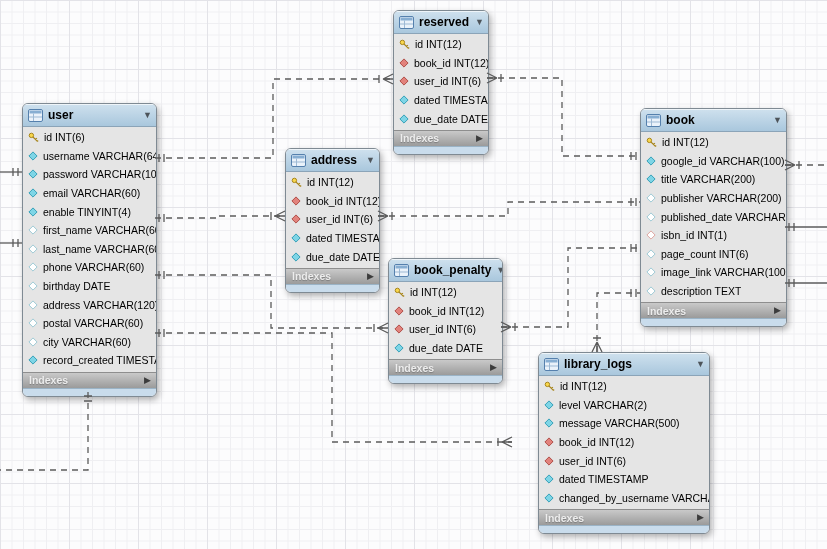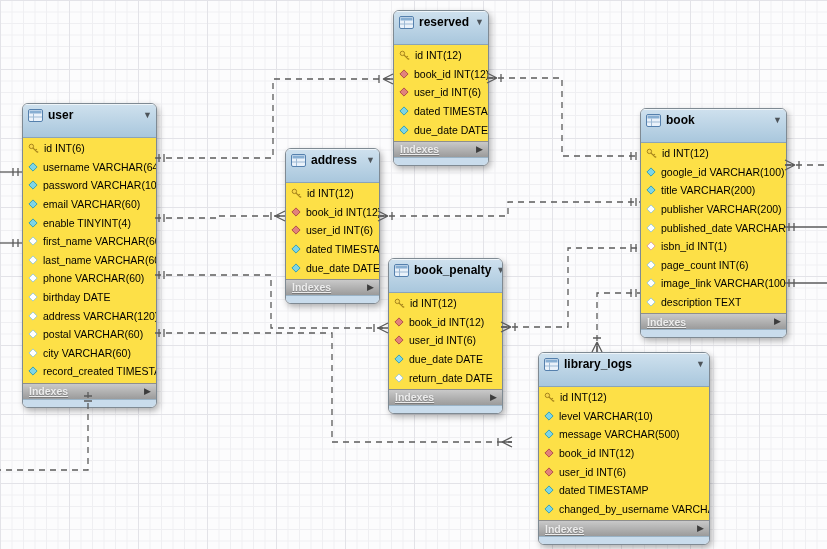--- a/index.html
+++ b/index.html
@@ -12,37 +12,37 @@
       linear-gradient(to right, #efeff2 1px, transparent 1px),
       linear-gradient(to bottom, #efeff2 1px, transparent 1px);
     background-size:69px 69px, 69px 69px, 11.5px 11.5px, 11.5px 11.5px;
     font-family:"Liberation Sans","DejaVu Sans",sans-serif;
   }
   .table{
     position:absolute;border:1px solid #7f8a93;border-radius:6px;overflow:hidden;
     background:#fff;box-shadow:2px 3px 6px rgba(0,0,0,0.30);
   }
   .hdr{
-    height:22px;display:flex;align-items:center;gap:5px;padding:0 4px 11px 5px;
+    height:22px;display:flex;align-items:center;gap:5px;padding:0 4px 0 5px;
     background:linear-gradient(to bottom,#cfe1ee,#a9c7dd);
     border-bottom:1px solid #8ba4b8;
     box-shadow:inset 0 1px 0 rgba(255,255,255,0.65);
   }
   .tname{font-size:12px;font-weight:bold;color:#000;white-space:nowrap;}
   .harrow{margin-left:auto;font-size:9px;color:#4d545a;line-height:1;}
-  .tbody{background:#fde047;padding:1px 0 2px 0;}
+  .tbody{background:#e5e5e5;padding:1px 0 2px 0;}
   .row{height:18.6px;display:flex;align-items:center;gap:5px;padding-left:5px;}
   .clabel{font-size:10.5px;color:#000;white-space:nowrap;overflow:hidden;}
   .cicon,.ticon{display:flex;align-items:center;flex:none;}
   .idx{
     height:15px;display:flex;align-items:center;padding:0 5px 0 6px;
     background:linear-gradient(to bottom,#c9c9c9,#9b9b9b);
     border-top:1px solid #8e8e8e;
   }
-  .idx span.lbl{font-size:10.5px;font-weight:bold;color:#ededed;text-shadow:0 1px 1px rgba(90,90,90,0.55);text-decoration:underline;}
+  .idx span.lbl{font-size:10.5px;font-weight:bold;color:#ededed;text-shadow:0 1px 1px rgba(90,90,90,0.55);}
   .iarrow{margin-left:auto;font-size:9px;color:#3c3c3c;line-height:1;}
   .foot{height:7px;background:#c9dcec;border-top:1px solid #9ab3c6;}
   #wires{position:absolute;left:0;top:0;pointer-events:none;}
 </style>
 </head>
 <body>
 
 <div id="canvas">
   <div id="tables-layer">
       <div class="table" style="left: 22px; top: 103px; width: 133px;">
@@ -335,28 +335,20 @@
             <span class="clabel">user_id INT(6)</span>
           </div>
           <div class="row">
             <span class="cicon">
               <svg width="10" height="10" viewBox="0 0 10 10">
                 <path d="M5 0.9 L9.1 5 L5 9.1 L0.9 5 Z" fill="#7ed5e6" stroke="#35a0b8" stroke-width="1"></path>
               </svg>
             </span>
             <span class="clabel">due_date DATE</span>
           </div>
-          <div class="row">
-            <span class="cicon">
-              <svg width="10" height="10" viewBox="0 0 10 10">
-                <path d="M5 0.9 L9.1 5 L5 9.1 L0.9 5 Z" fill="#ffffff" stroke="#9fcbd6" stroke-width="1"></path>
-              </svg>
-            </span>
-            <span class="clabel">return_date DATE</span>
-          </div>
         </div>
         <div class="idx">
           <span class="lbl">Indexes</span>
           <span class="iarrow">▶</span>
         </div>
         <div class="foot"></div>
       </div>
       <div class="table" style="left: 640px; top: 108px; width: 145px;">
         <div class="hdr">
           <span class="ticon">
@@ -473,21 +465,21 @@
               </svg>
             </span>
             <span class="clabel">id INT(12)</span>
           </div>
           <div class="row">
             <span class="cicon">
               <svg width="10" height="10" viewBox="0 0 10 10">
                 <path d="M5 0.9 L9.1 5 L5 9.1 L0.9 5 Z" fill="#7ed5e6" stroke="#35a0b8" stroke-width="1"></path>
               </svg>
             </span>
-            <span class="clabel">level VARCHAR(10)</span>
+            <span class="clabel">level VARCHAR(2)</span>
           </div>
           <div class="row">
             <span class="cicon">
               <svg width="10" height="10" viewBox="0 0 10 10">
                 <path d="M5 0.9 L9.1 5 L5 9.1 L0.9 5 Z" fill="#7ed5e6" stroke="#35a0b8" stroke-width="1"></path>
               </svg>
             </span>
             <span class="clabel">message VARCHAR(500)</span>
           </div>
           <div class="row">

